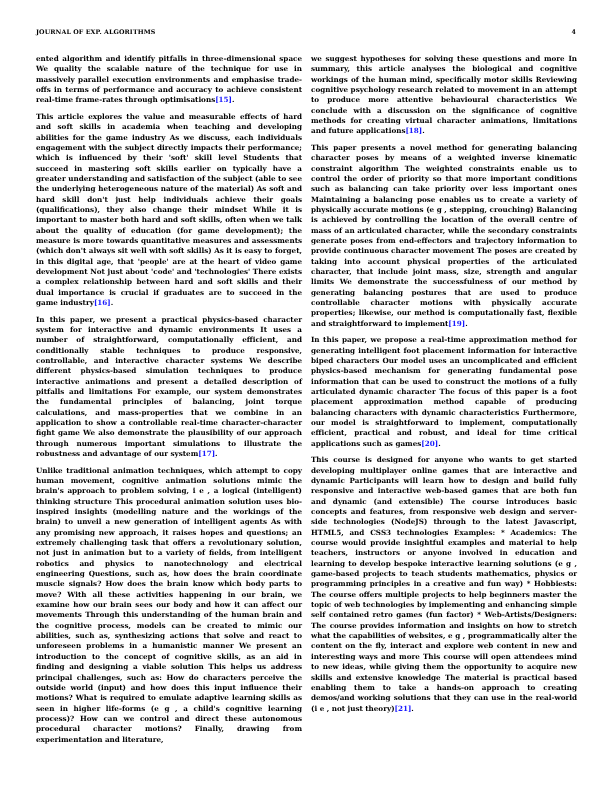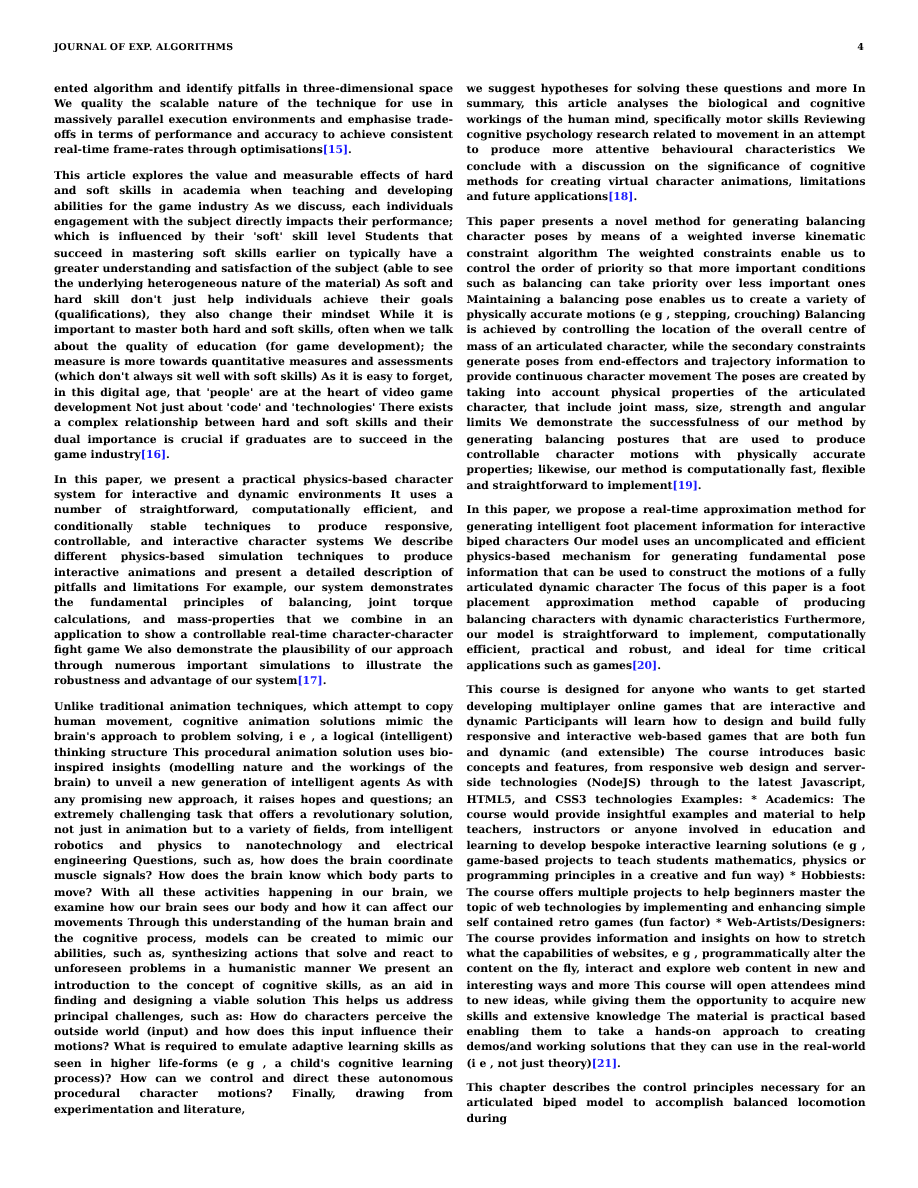--- a/index.html
+++ b/index.html
@@ -29,14 +29,13 @@
   <p><span>This article explores the value and measurable effects of hard and soft skills in academia when teaching and developing abilities for the game industry As we discuss, each individuals engagement with the subject directly impacts their performance; which is influenced by their 'soft' skill level Students that succeed in mastering soft skills earlier on typically have a greater understanding and satisfaction of the subject (able to see the underlying heterogeneous nature of the material) As soft and hard skill don't just help individuals achieve their goals (qualifications), they also change their mindset While it is important to master both hard and soft skills, often when we talk about the quality of education (for game development); the measure is more towards quantitative measures and assessments (which don't always sit well with soft skills) As it is easy to forget, in this digital age, that 'people' are at the heart of video game development Not just about 'code' and 'technologies' There exists a complex relationship between hard and soft skills and their dual importance is crucial if graduates are to succeed in the game industry</span><a class="cite">[16]</a><span>.</span></p>
   <p><span>In this paper, we present a practical physics-based character system for interactive and dynamic environments It uses a number of straightforward, computationally efficient, and conditionally stable techniques to produce responsive, controllable, and interactive character systems We describe different physics-based simulation techniques to produce interactive animations and present a detailed description of pitfalls and limitations For example, our system demonstrates the fundamental principles of balancing, joint torque calculations, and mass-properties that we combine in an application to show a controllable real-time character-character fight game We also demonstrate the plausibility of our approach through numerous important simulations to illustrate the robustness and advantage of our system</span><a class="cite">[17]</a><span>.</span></p>
   <p><span>Unlike traditional animation techniques, which attempt to copy human movement, cognitive animation solutions mimic the brain's approach to problem solving, i e , a logical (intelligent) thinking structure This procedural animation solution uses bio-inspired insights (modelling nature and the workings of the brain) to unveil a new generation of intelligent agents As with any promising new approach, it raises hopes and questions; an extremely challenging task that offers a revolutionary solution, not just in animation but to a variety of fields, from intelligent robotics and physics to nanotechnology and electrical engineering Questions, such as, how does the brain coordinate muscle signals? How does the brain know which body parts to move? With all these activities happening in our brain, we examine how our brain sees our body and how it can affect our movements Through this understanding of the human brain and the cognitive process, models can be created to mimic our abilities, such as, synthesizing actions that solve and react to unforeseen problems in a humanistic manner We present an introduction to the concept of cognitive skills, as an aid in finding and designing a viable solution This helps us address principal challenges, such as: How do characters perceive the outside world (input) and how does this input influence their motions? What is required to emulate adaptive learning skills as seen in higher life-forms (e g , a child's cognitive learning process)? How can we control and direct these autonomous procedural character motions? Finally, drawing from experimentation and literature,</span></p>
 </div>
 
 <div class="col right">
   <p><span>we suggest hypotheses for solving these questions and more In summary, this article analyses the biological and cognitive workings of the human mind, specifically motor skills Reviewing cognitive psychology research related to movement in an attempt to produce more attentive behavioural characteristics We conclude with a discussion on the significance of cognitive methods for creating virtual character animations, limitations and future applications</span><a class="cite">[18]</a><span>.</span></p>
   <p><span>This paper presents a novel method for generating balancing character poses by means of a weighted inverse kinematic constraint algorithm The weighted constraints enable us to control the order of priority so that more important conditions such as balancing can take priority over less important ones Maintaining a balancing pose enables us to create a variety of physically accurate motions (e g , stepping, crouching) Balancing is achieved by controlling the location of the overall centre of mass of an articulated character, while the secondary constraints generate poses from end-effectors and trajectory information to provide continuous character movement The poses are created by taking into account physical properties of the articulated character, that include joint mass, size, strength and angular limits We demonstrate the successfulness of our method by generating balancing postures that are used to produce controllable character motions with physically accurate properties; likewise, our method is computationally fast, flexible and straightforward to implement</span><a class="cite">[19]</a><span>.</span></p>
   <p><span>In this paper, we propose a real-time approximation method for generating intelligent foot placement information for interactive biped characters Our model uses an uncomplicated and efficient physics-based mechanism for generating fundamental pose information that can be used to construct the motions of a fully articulated dynamic character The focus of this paper is a foot placement approximation method capable of producing balancing characters with dynamic characteristics Furthermore, our model is straightforward to implement, computationally efficient, practical and robust, and ideal for time critical applications such as games</span><a class="cite">[20]</a><span>.</span></p>
   <p><span>This course is designed for anyone who wants to get started developing multiplayer online games that are interactive and dynamic Participants will learn how to design and build fully responsive and interactive web-based games that are both fun and dynamic (and extensible) The course introduces basic concepts and features, from responsive web design and server-side technologies (NodeJS) through to the latest Javascript, HTML5, and CSS3 technologies Examples: * Academics: The course would provide insightful examples and material to help teachers, instructors or anyone involved in education and learning to develop bespoke interactive learning solutions (e g , game-based projects to teach students mathematics, physics or programming principles in a creative and fun way) * Hobbiests: The course offers multiple projects to help beginners master the topic of web technologies by implementing and enhancing simple self contained retro games (fun factor) * Web-Artists/Designers: The course provides information and insights on how to stretch what the capabilities of websites, e g , programmatically alter the content on the fly, interact and explore web content in new and interesting ways and more This course will open attendees mind to new ideas, while giving them the opportunity to acquire new skills and extensive knowledge The material is practical based enabling them to take a hands-on approach to creating demos/and working solutions that they can use in the real-world (i e , not just theory)</span><a class="cite">[21]</a><span>.</span></p>
-  <p><span>This chapter describes the control principles necessary for an articulated biped model to accomplish balanced locomotion during</span></p>
 </div>
 
 </body></html>

